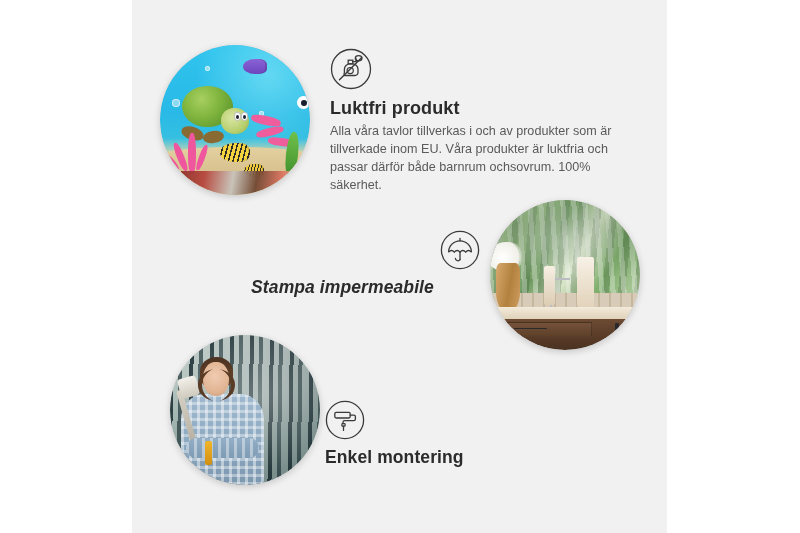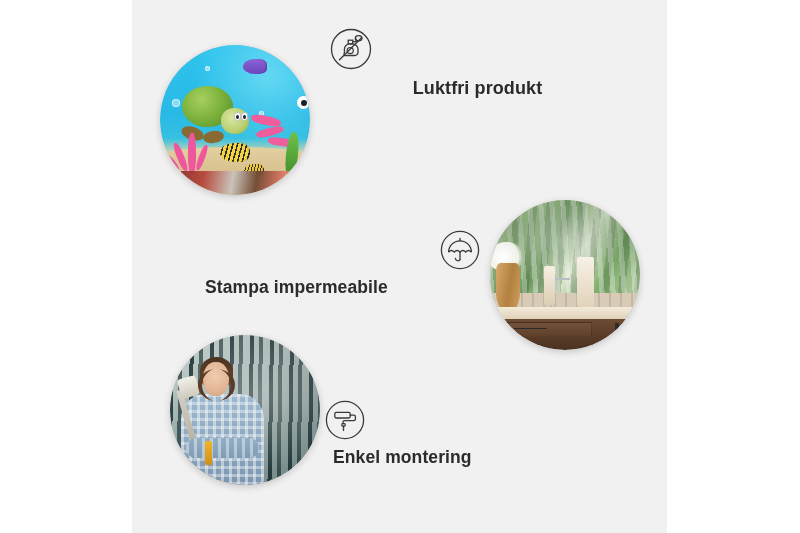--- a/index.html
+++ b/index.html
@@ -281,32 +281,32 @@
     letter-spacing: .1px;
   }
   .feature p {
     margin: 4px 0 0 0;
     font-size: 12.6px;
     line-height: 1.42;
     color: #5a5a5a;
   }
   svg.ic { display: block; }
 
-  #feature-odour { left: 330px; top: 28px; width: 295px; text-align: center; }
+  #feature-odour { left: 330px; top: 48px; width: 295px; text-align: left; }
   #feature-odour .icon-wrap { margin-bottom: 8px; }
   #feature-odour h3 { font-size: 18px; }
 
   #feature-waterproof { left: 205px; top: 230px; width: 275px; text-align: center; }
   #feature-waterproof .icon-wrap { margin: 0 0 7px auto; width: 40px; }
-  #feature-waterproof h3 { text-align: left; }
+  #feature-waterproof h3 { text-align: center; font-style: italic; }
   #feature-waterproof p { text-align: center; }
 
   #feature-mounting { left: 325px; top: 400px; width: 250px; text-align: left; }
   #feature-mounting .icon-wrap { margin-bottom: 7px; }
-  #feature-mounting h3 { text-align: left; margin-left: 8px; }
+  #feature-mounting h3 { text-align: left; }
   #feature-mounting p { text-align: left; margin-left: 2px; }
 </style>
 </head>
 <body>
 
 <div class="stage">
 
   <div class="panel"></div>
 
   <div class="photo" id="photo-ocean">
@@ -388,20 +388,21 @@
         <circle cx="21" cy="21" r="19.5" fill="none" stroke="#3a3a3a" stroke-width="1.3"></circle>
         <path d="M14.5 27.5 h10.5 a3 3 0 0 0 3-3 v-3.2 a5.4 5.4 0 0 0 -5.4 -5.4 h-2.8 a5.4 5.4 0 0 0 -5.4 5.4 v3.2 a3 3 0 0 0 0.1 3 z" fill="none" stroke="#3a3a3a" stroke-width="1.3" stroke-linejoin="round"></path>
         <rect x="18.2" y="12.2" width="4.6" height="3.6" fill="none" stroke="#3a3a3a" stroke-width="1.3"></rect>
         <path d="M22.8 13.6 h3.4 v-2.6" fill="none" stroke="#3a3a3a" stroke-width="1.3" stroke-linecap="round"></path>
         <ellipse cx="28.6" cy="10.3" rx="3.3" ry="2.6" fill="none" stroke="#3a3a3a" stroke-width="1.3"></ellipse>
         <circle cx="20.2" cy="22.6" r="3.1" fill="none" stroke="#3a3a3a" stroke-width="1.2"></circle>
         <line x1="9.5" y1="31.8" x2="31.8" y2="9.6" stroke="#3a3a3a" stroke-width="1.4" stroke-linecap="round"></line>
       </svg>
     </span>
     <h3>Luktfri produkt</h3>
+    <p>Alla våra tavlor tillverkas i och av produkter som är tillverkade inom EU. Våra produkter är luktfria och passar därför både barnrum ochsovrum. 100% säkerhet.</p>
   </div>
 
   <div class="feature" id="feature-waterproof">
     <span class="icon-wrap">
       <svg class="ic" width="40" height="40" viewBox="0 0 40 40" aria-hidden="true">
         <circle cx="20" cy="20" r="18.6" fill="none" stroke="#3a3a3a" stroke-width="1.3"></circle>
         <path d="M8.6 22.2 a11.4 11.4 0 0 1 22.8 0" fill="none" stroke="#3a3a3a" stroke-width="1.3"></path>
         <path d="M8.6 22.2 q2.85 -3.4 5.7 0 q2.85 -3.4 5.7 0 q2.85 -3.4 5.7 0 q2.85 -3.4 5.7 0" fill="none" stroke="#3a3a3a" stroke-width="1.3" stroke-linejoin="round"></path>
         <line x1="20" y1="22.2" x2="20" y2="29.6" stroke="#3a3a3a" stroke-width="1.3" stroke-linecap="round"></line>
         <path d="M20 29.6 a2.5 2.5 0 0 1 -4.6 -1.1" fill="none" stroke="#3a3a3a" stroke-width="1.3" stroke-linecap="round"></path>

